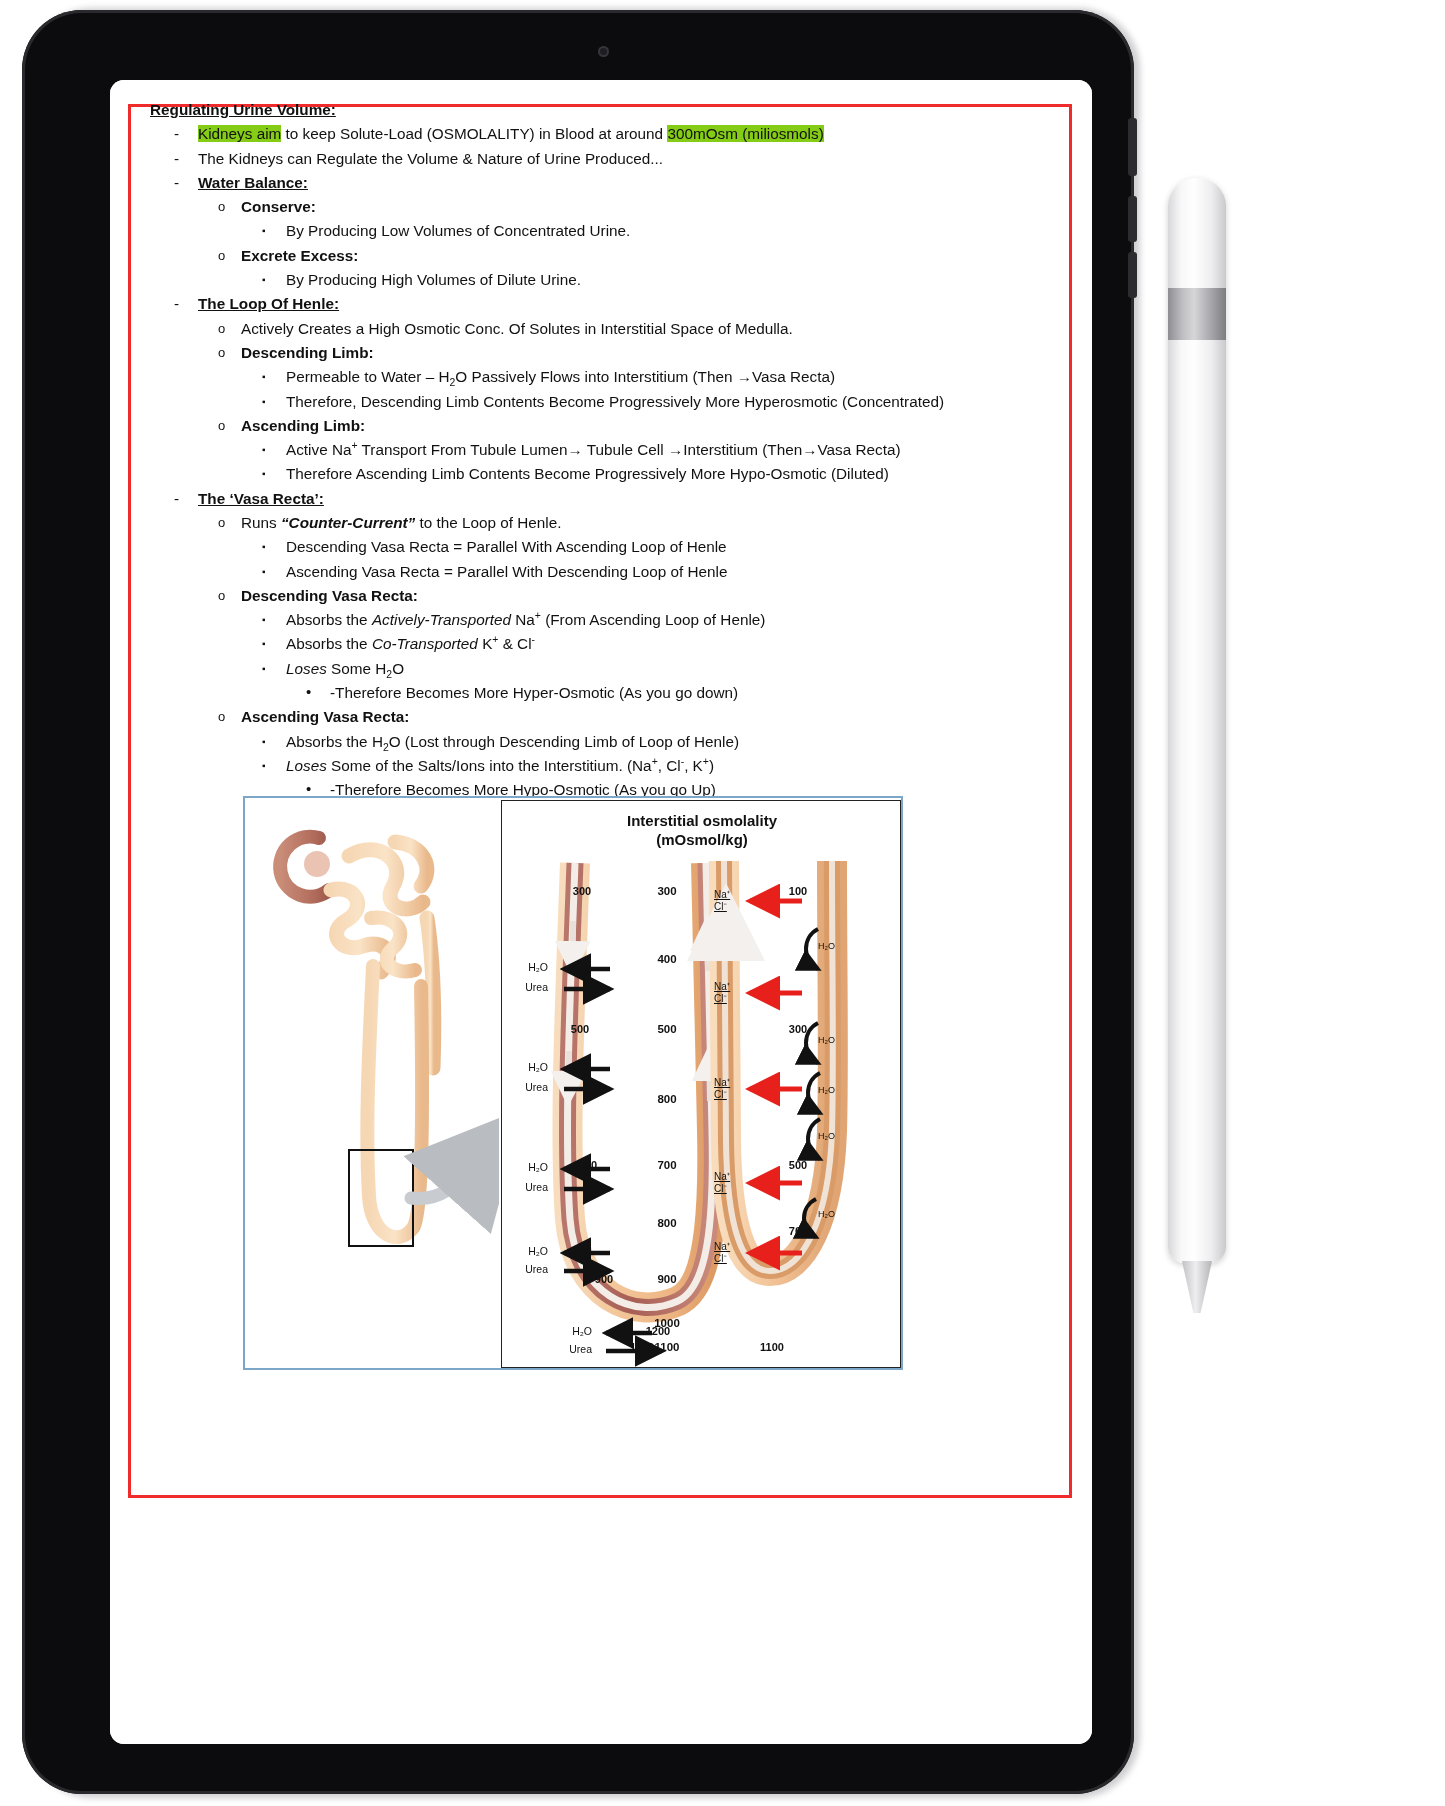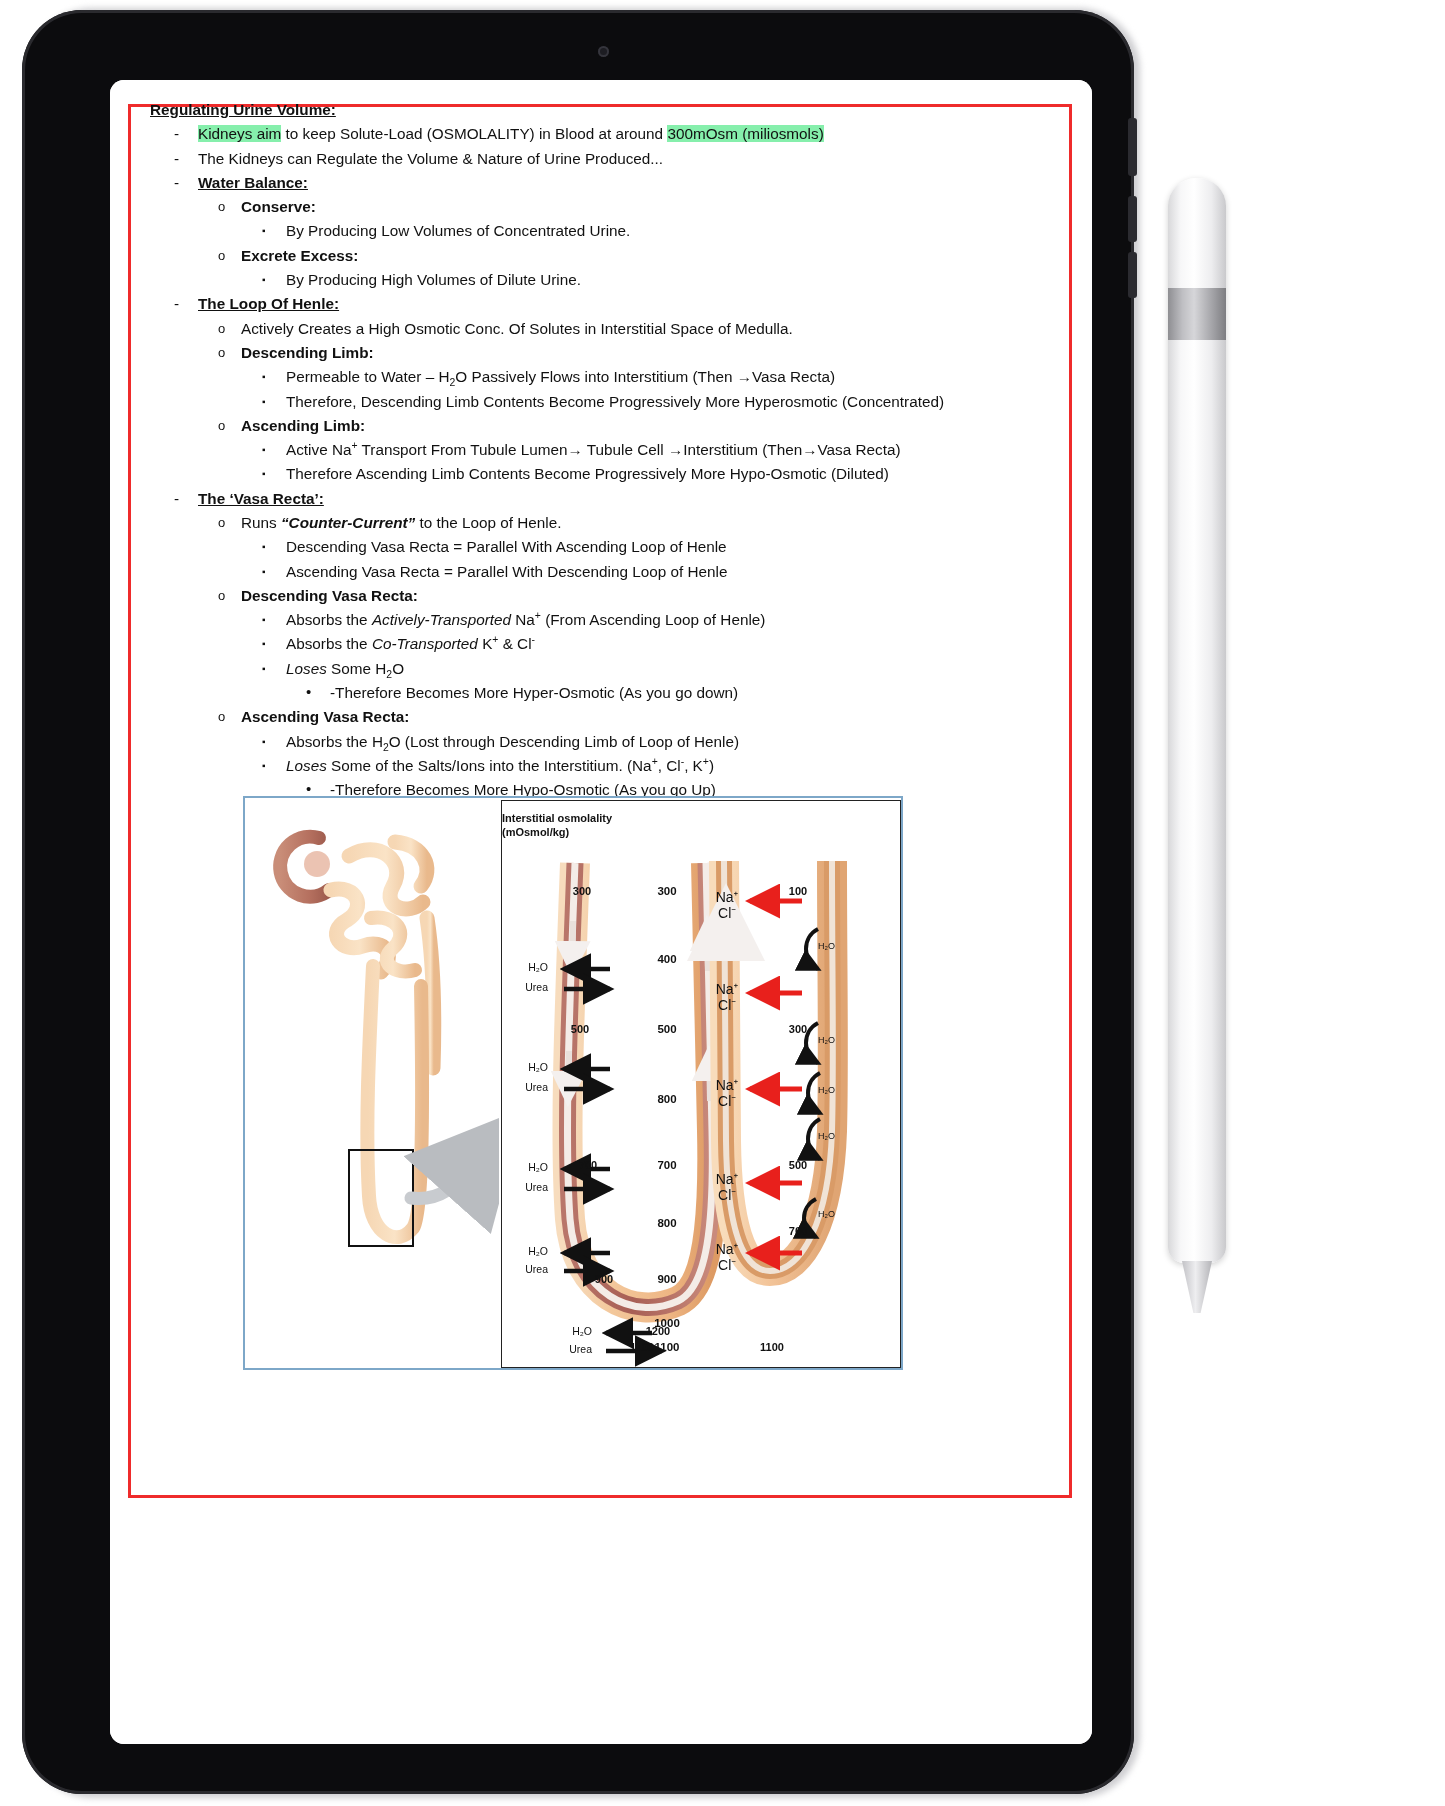--- a/index.html
+++ b/index.html
@@ -120,21 +120,21 @@
 
   .l1 .mark { width: 24px; }
   .l2 .mark { width: 23px; font-size: 13px; line-height: 1.8; }
   .l3 .mark { width: 24px; font-size: 10px; line-height: 2.3; }
   .l4 .mark { width: 24px; font-size: 15px; line-height: 1.5; }
 
   .hdg { font-weight: bold; text-decoration: underline; }
   .b   { font-weight: bold; }
   .i   { font-style: italic; }
   .bi  { font-weight: bold; font-style: italic; }
-  .hl  { background: #86efac; }
+  .hl  { background: #84cc16; }
   sup  { font-size: 0.68em; vertical-align: super; line-height: 0; }
   sub  { font-size: 0.68em; vertical-align: sub; line-height: 0; }
 
   .row { margin-bottom: 1px; }
 
   
   #figure-wrap {
     position: absolute;
     left: 133px; top: 716px;
     width: 660px; height: 574px;
@@ -150,40 +150,41 @@
     position: absolute; left: 256px; top: 2px;
     width: 400px; height: 568px;
     border: 1.5px solid #222;
     overflow: hidden;
     background: #fff;
   }
 
   #fig-title {
     position: absolute;
     left: 0; top: 10px; width: 400px;
-    font-size: 11px;
+    text-align: center;
+    font-size: 15px;
     font-weight: bold;
     color: #111;
     line-height: 1.28;
   }
 
   .osm-mid {
     position: absolute;
     font-size: 11.5px; font-weight: bold; color: #111;
     text-align: center; width: 46px;
   }
   .tube-num {
     position: absolute;
     font-size: 11px; font-weight: bold; color: #111;
     text-align: center; width: 40px;
   }
   .ion-lbl {
     position: absolute;
-    font-size: 14px; color: #111;
-    text-align: center; width: 26px; line-height: 1.15;
+    font-size: 10px; color: #111;
+    text-align: left; width: 26px; line-height: 1.15; text-decoration: underline;
   }
   .flow-lbl {
     position: absolute;
     font-size: 10.5px; color: #111;
     text-align: right; width: 34px;
   }
   .h2o-circ {
     position: absolute;
     font-size: 9px; color: #111;
   }

